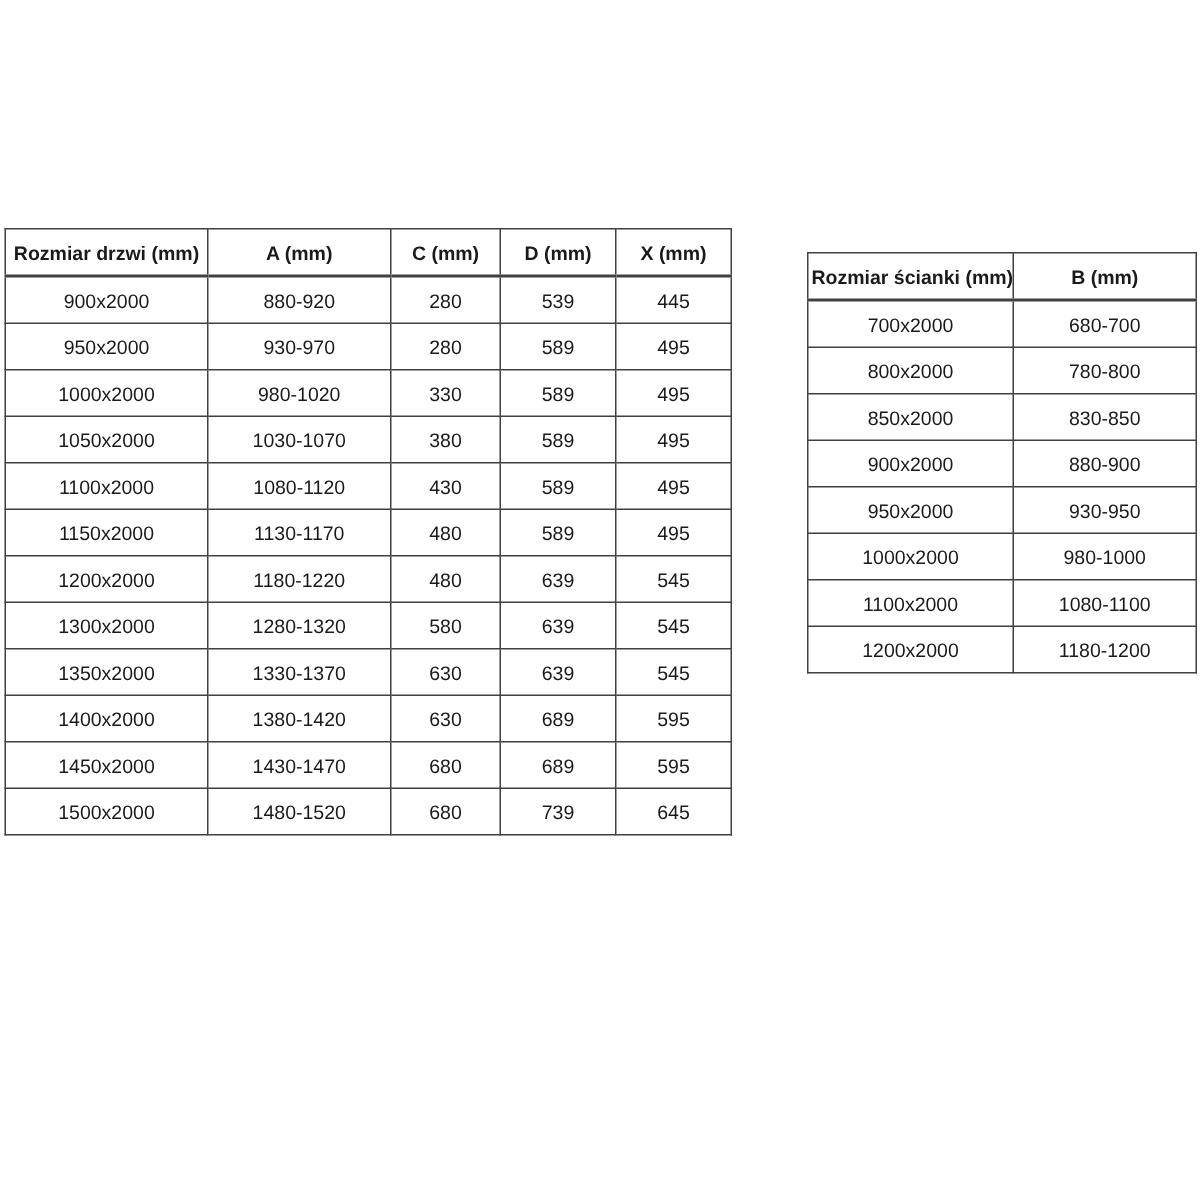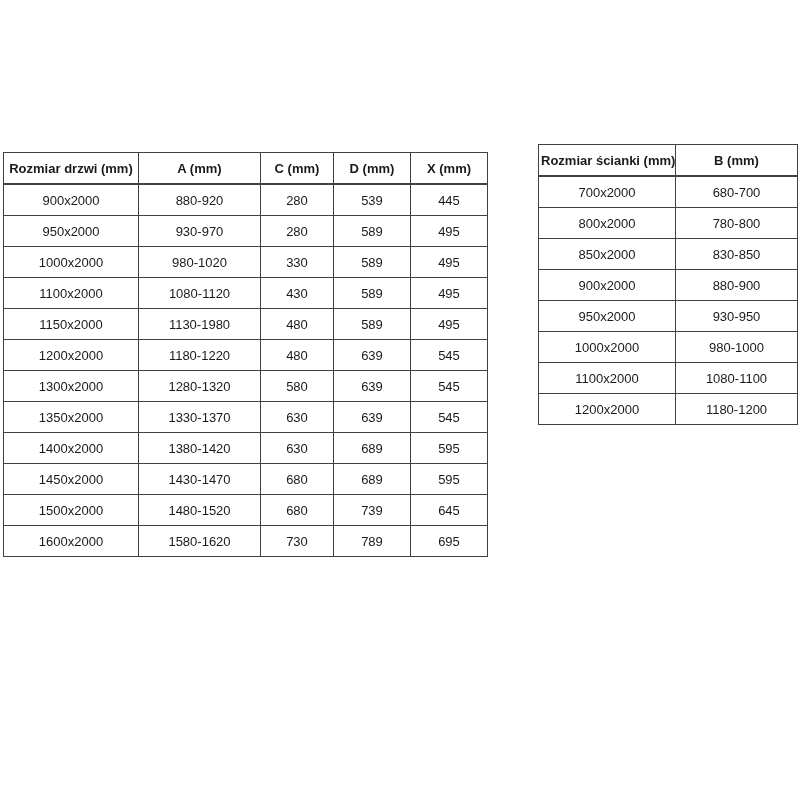--- a/index.html
+++ b/index.html
@@ -38,21 +38,21 @@
     font-weight: bold;
     border-bottom-width: 2px;
   }
   #door-table {
     left: 3px;
     top: 152px;
     width: 484px;
   }
   #wall-table {
     left: 538px;
-    top: 144px;
+    top: 168px;
     width: 259px;
   }
 </style>
 </head>
 <body>
 
 <div class="page">
 
   <table id="door-table" class="spec-table">
     <colgroup>
@@ -87,29 +87,36 @@
           <td>495</td>
         </tr>
         <tr>
           <td>1000x2000</td>
           <td>980-1020</td>
           <td>330</td>
           <td>589</td>
           <td>495</td>
         </tr>
         <tr>
+          <td>1050x2000</td>
+          <td>1030-1070</td>
+          <td>380</td>
+          <td>589</td>
+          <td>495</td>
+        </tr>
+        <tr>
           <td>1100x2000</td>
           <td>1080-1120</td>
           <td>430</td>
           <td>589</td>
           <td>495</td>
         </tr>
         <tr>
           <td>1150x2000</td>
-          <td>1130-1980</td>
+          <td>1130-1170</td>
           <td>480</td>
           <td>589</td>
           <td>495</td>
         </tr>
         <tr>
           <td>1200x2000</td>
           <td>1180-1220</td>
           <td>480</td>
           <td>639</td>
           <td>545</td>
@@ -141,27 +148,20 @@
           <td>680</td>
           <td>689</td>
           <td>595</td>
         </tr>
         <tr>
           <td>1500x2000</td>
           <td>1480-1520</td>
           <td>680</td>
           <td>739</td>
           <td>645</td>
-        </tr>
-        <tr>
-          <td>1600x2000</td>
-          <td>1580-1620</td>
-          <td>730</td>
-          <td>789</td>
-          <td>695</td>
         </tr>
       </tbody>
     </table>
 
   <table id="wall-table" class="spec-table">
     <colgroup>
       <col style="width:137px">
       <col style="width:122px">
     </colgroup>
   <thead>

